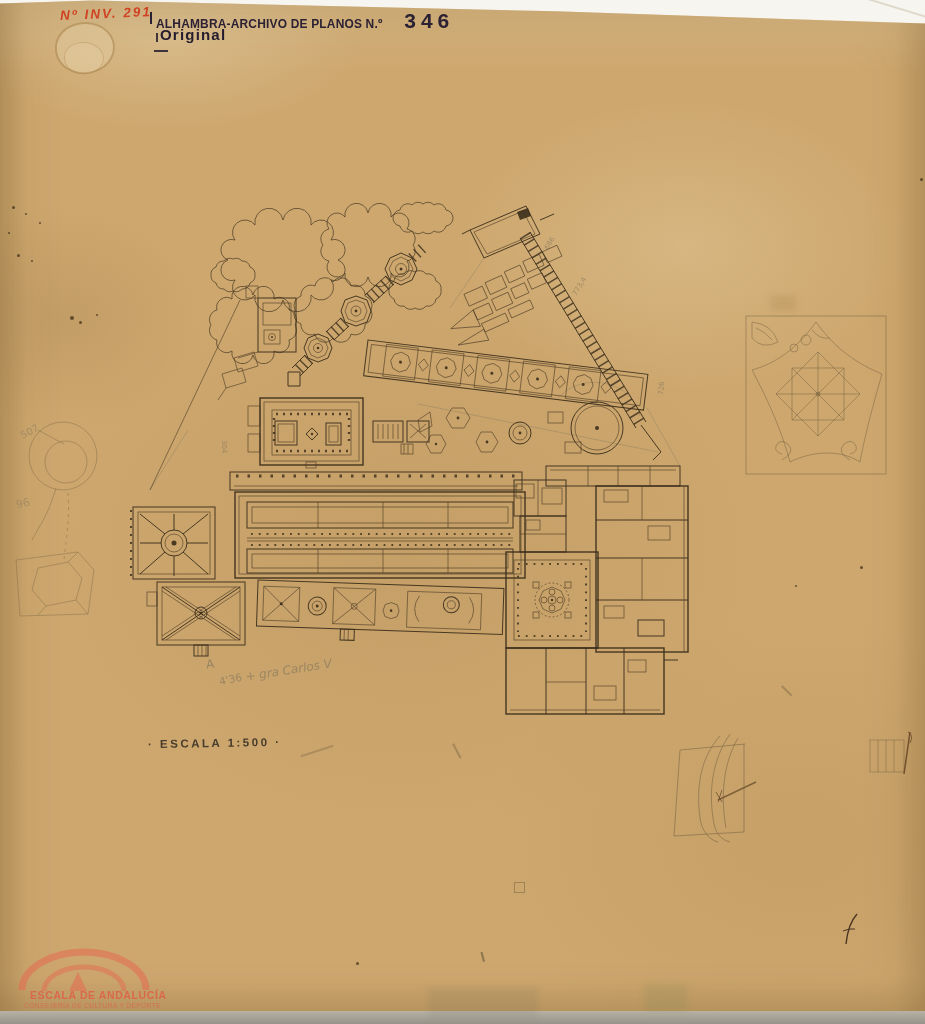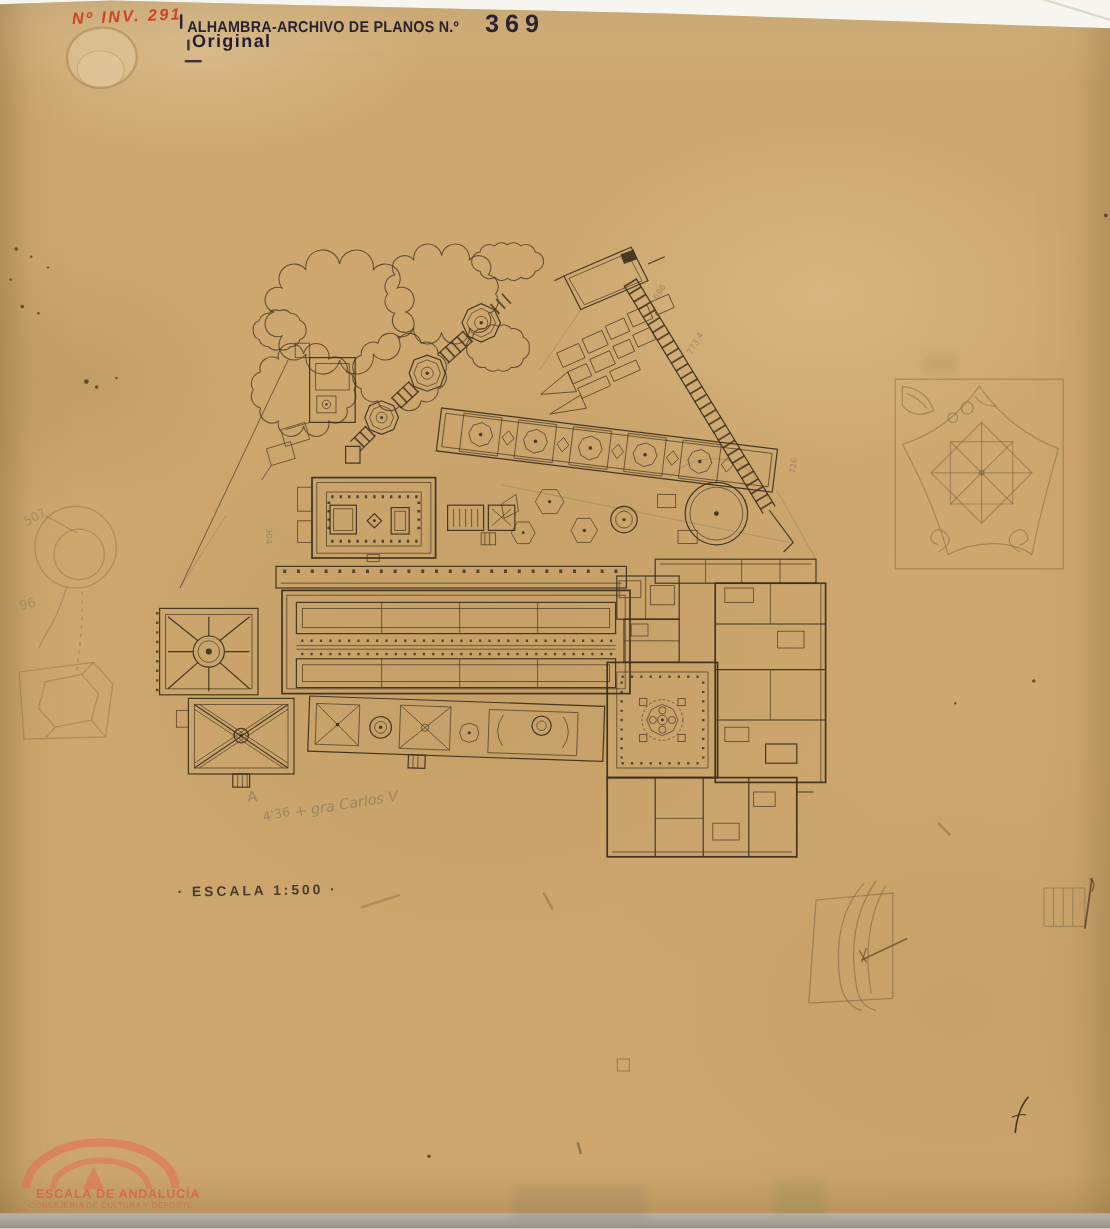--- a/index.html
+++ b/index.html
@@ -58,21 +58,21 @@
 <div id="canvas">
 
   <div id="paper" class="abs"></div>
   <div id="bottom-strip" class="abs"></div>
   <div class="abs crease" style="left:858px;top:6px;width:72px;height:2px;transform:rotate(17deg);"></div>
 
   <div id="inv" class="abs">Nº INV. 291</div>
   <div id="stampline" class="abs">
     <span class="tick"></span>
     <span id="stamp-prefix">ALHAMBRA-ARCHIVO DE PLANOS N.º</span>
-    <span id="stamp-number">369</span>
+    <span id="stamp-number">346</span>
   </div>
   <div id="original" class="abs">Original</div>
   <div class="abs stamp-mark" style="left:156px;top:33px;width:2px;height:9px;"></div>
   <div class="abs stamp-mark" style="left:154px;top:50px;width:14px;height:1.5px;"></div>
 
   <div class="abs ring" style="left:55px;top:22px;width:56px;height:48px;transform:rotate(-8deg);"></div>
   <div class="abs ring" style="left:64px;top:42px;width:38px;height:30px;border-width:1px;opacity:.6;"></div>
 
   <svg id="plan" class="abs" style="left:118px;top:190px;" width="580" height="540" viewBox="0 0 580 540">
     <style>

